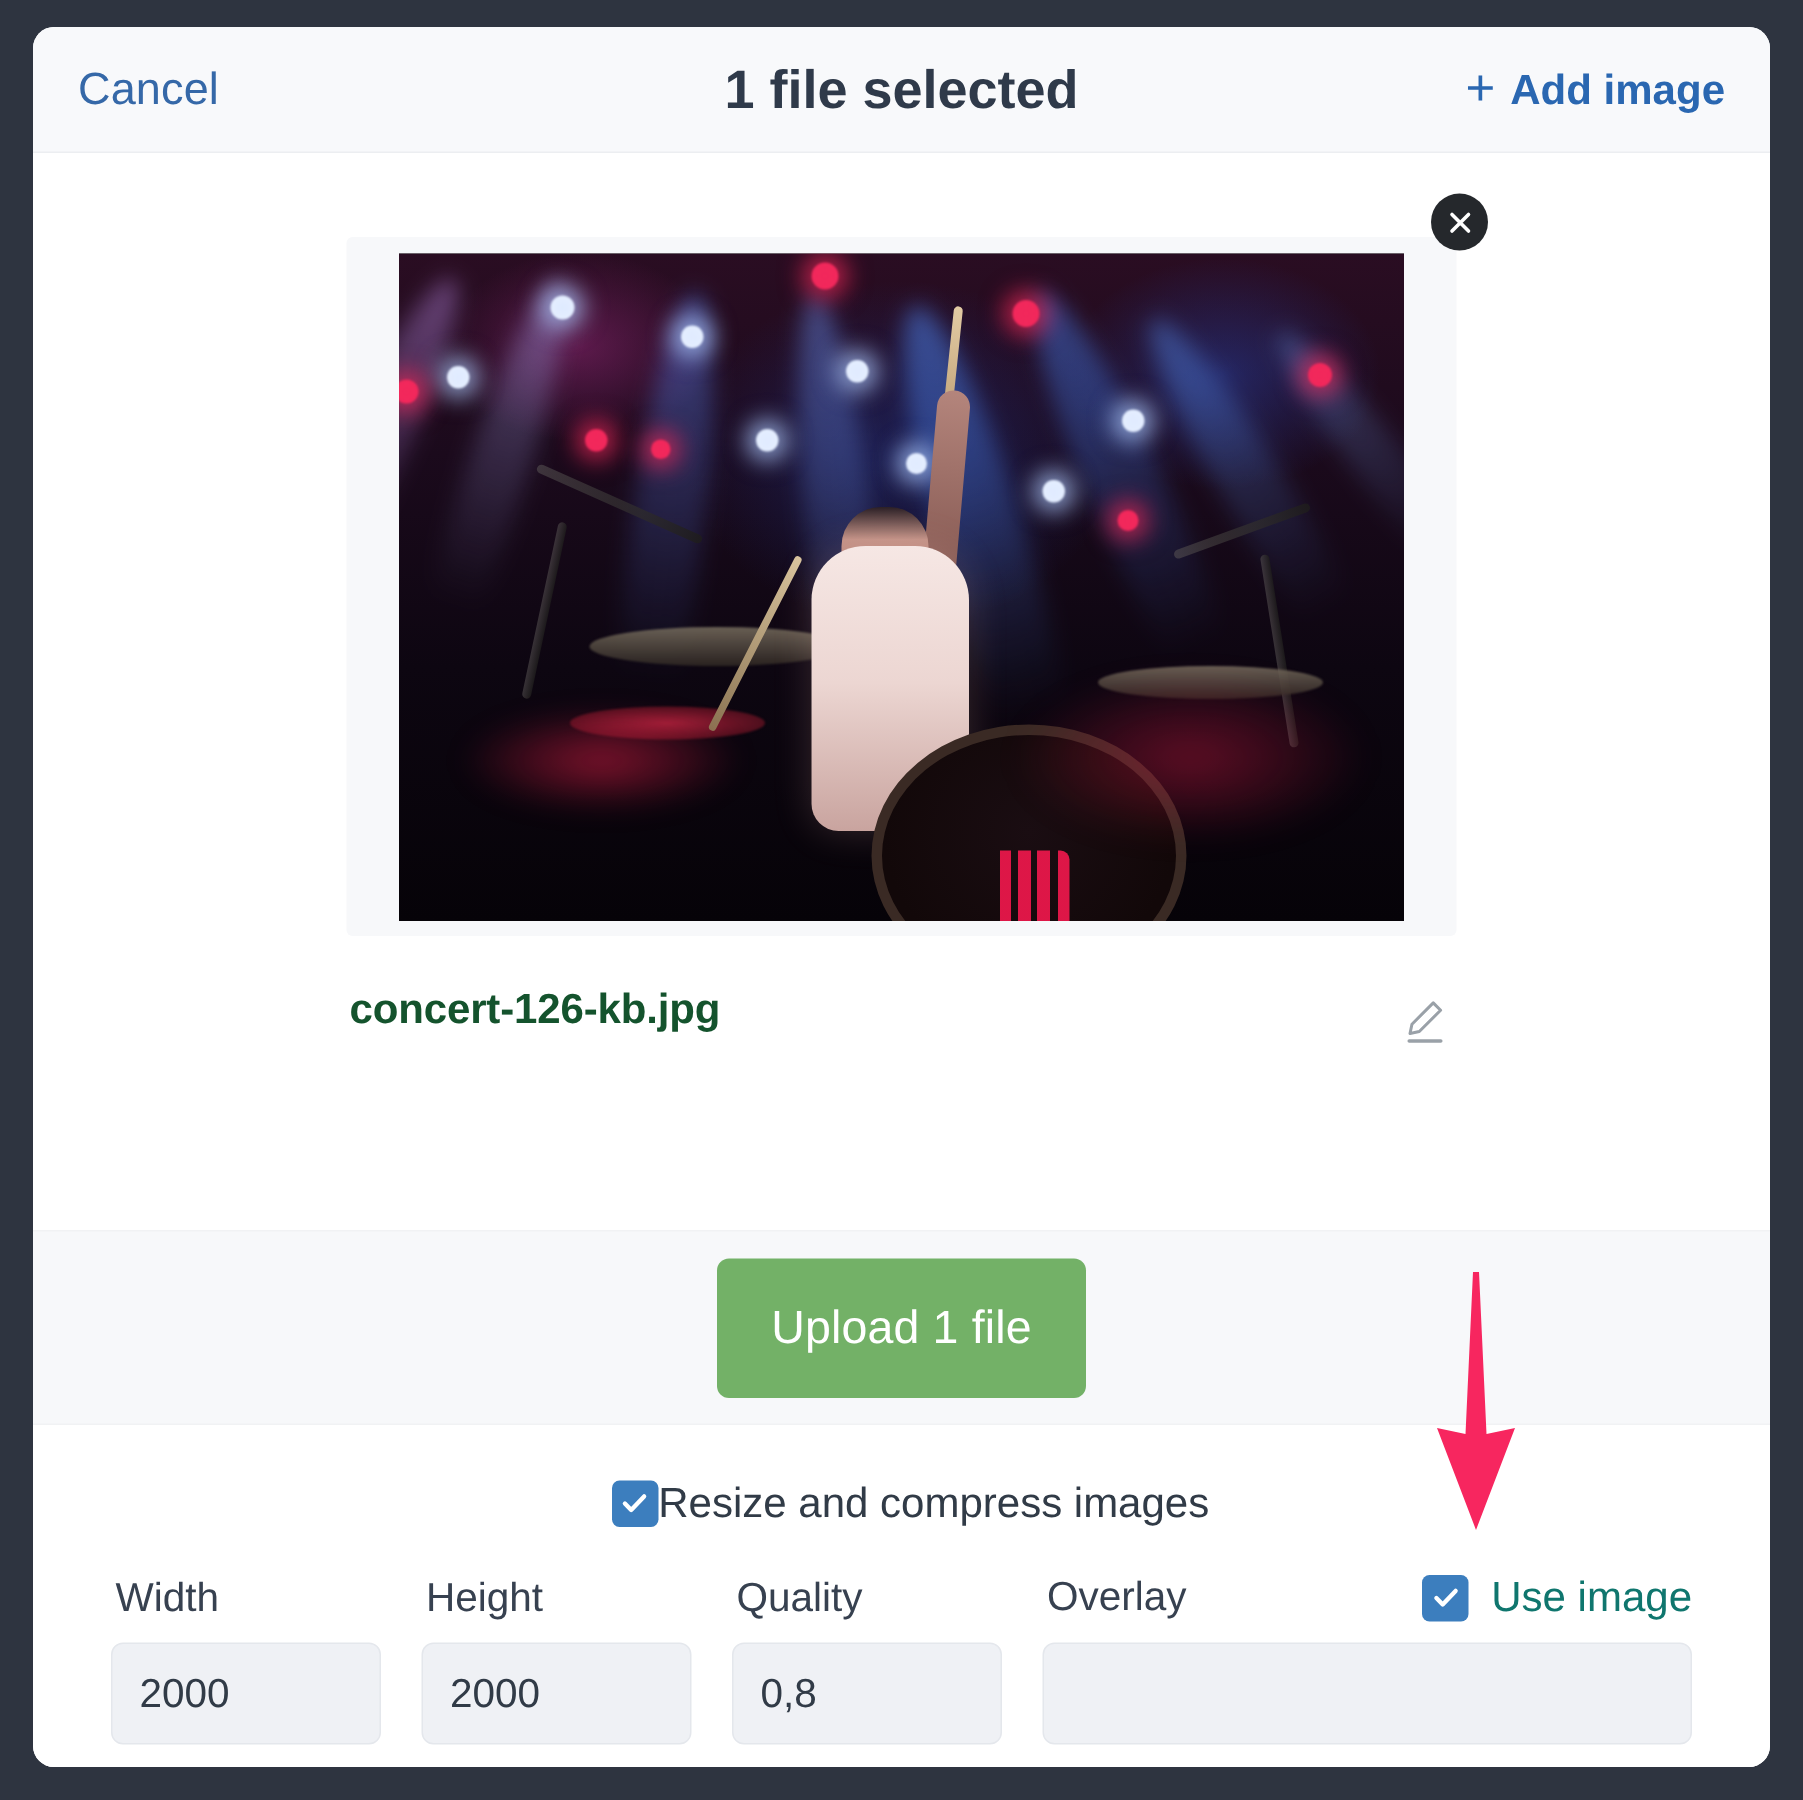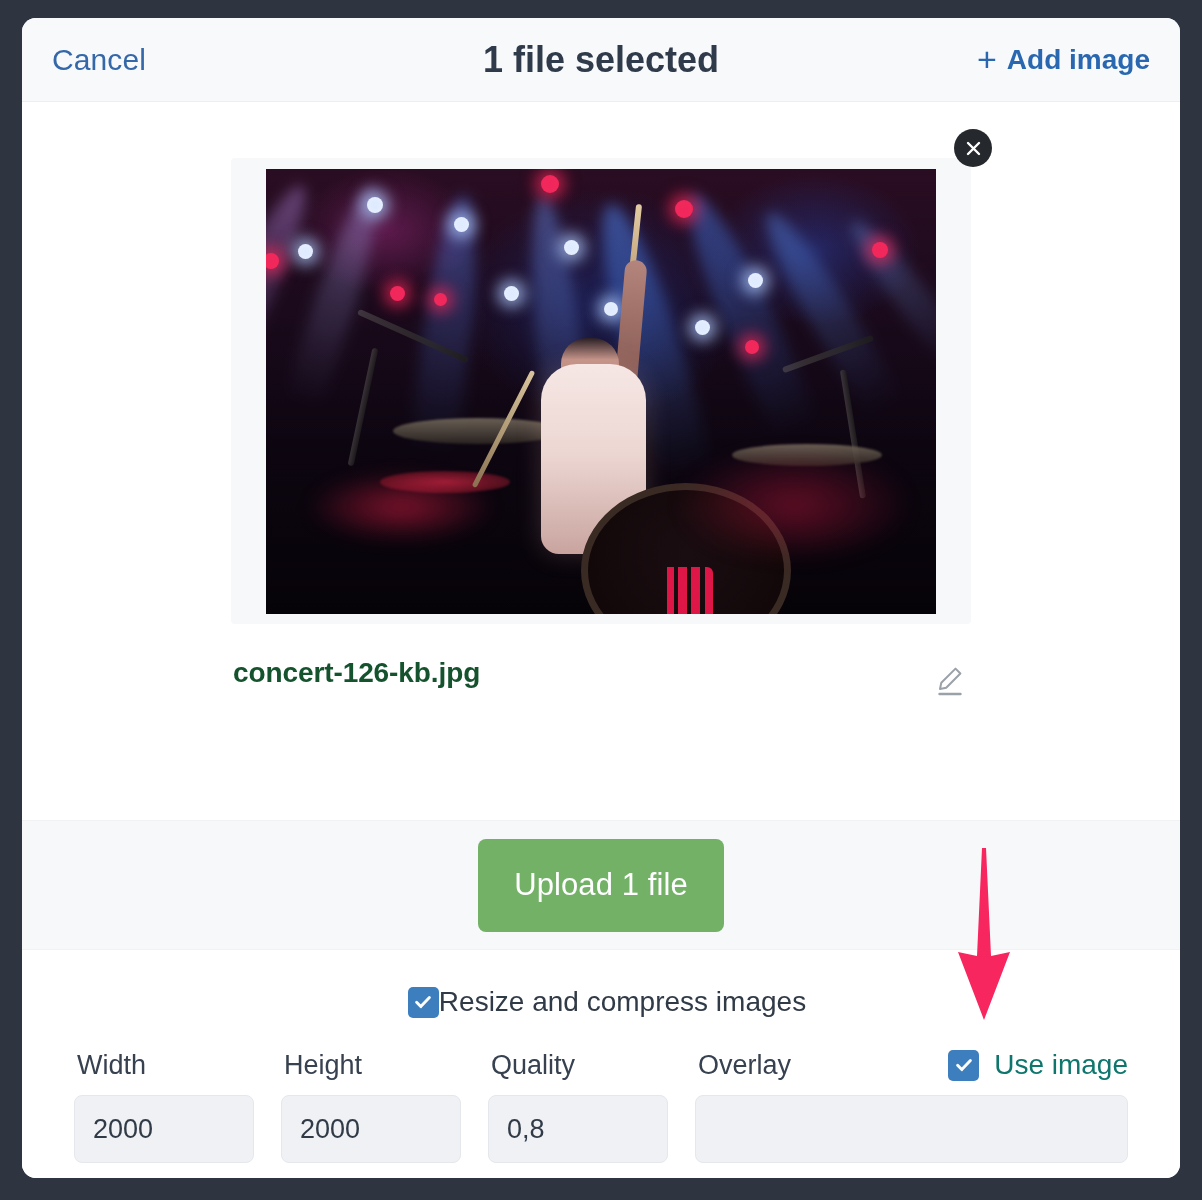--- a/index.html
+++ b/index.html
@@ -210,21 +210,20 @@
   .field-w { width: 180px; }
   .field-overlay { flex: 1 1 auto; min-width: 0; }
   .field-label {
     font-size: 27px;
     color: #374150;
     margin-bottom: 14px;
     padding-left: 3px;
   }
   .overlay-label-row {
     display: flex;
-    align-items: center;
     margin-bottom: 14px;
   }
   .overlay-label-row .field-label { margin-bottom: 0; }
   .use-image-group {
     margin-left: auto;
     display: flex;
     align-items: center;
     gap: 15px;
   }
   .use-image-label {

